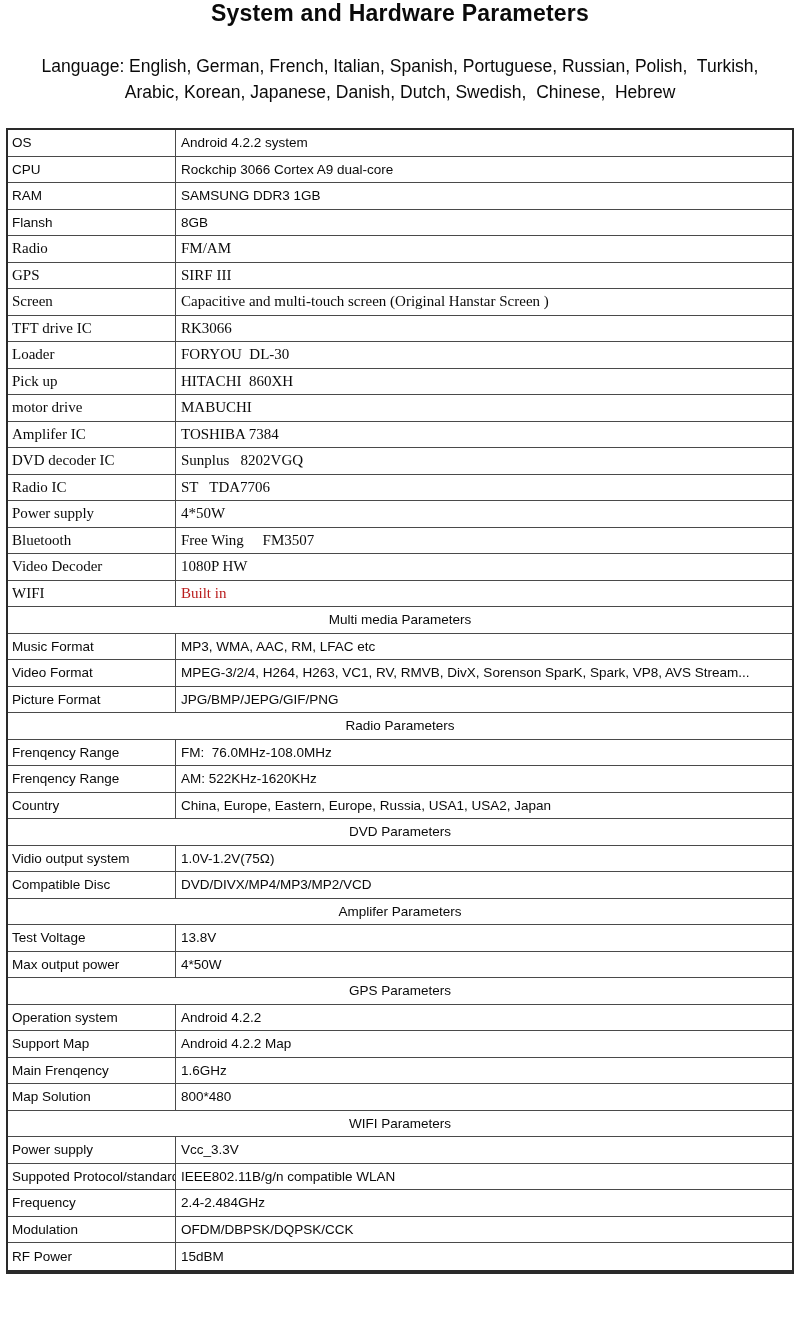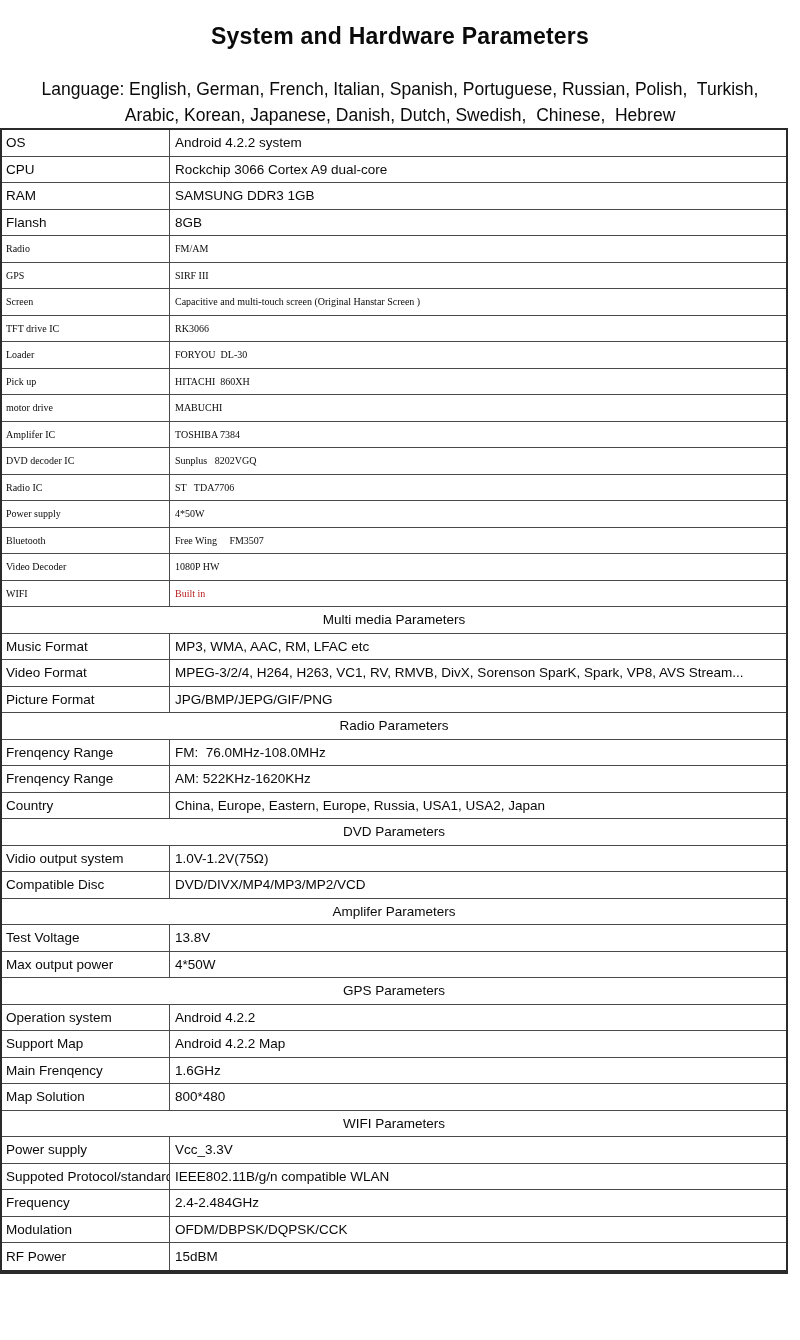--- a/index.html
+++ b/index.html
@@ -9,33 +9,33 @@
     color: #0a0a0a;
     font-family: "Liberation Sans", "DejaVu Sans", sans-serif;
   }
   .page { width: 800px; height: 1340px; position: relative; overflow: hidden; }
 
   .header { height: 128px; }
   .title {
     text-align: center;
     font-size: 23px;
     font-weight: bold;
-    padding-top: 23px;
     letter-spacing: 0.2px;
     font-family: "Liberation Sans", sans-serif;
   }
   .language {
     margin-top: 26px;
     text-align: center;
     font-size: 17.5px;
     line-height: 26px;
     white-space: pre-wrap;
   }
 
   .spec-table {
+    margin-left: 6px;
     width: 788px;
     border: 2px solid #2a2a2a;
     border-bottom-width: 4px;
     background: #ffffff;
   }
   .t-row {
     display: flex;
     align-items: stretch;
     height: 26.5px;
     border-bottom: 1px solid #4a4a4a;
@@ -62,21 +62,21 @@
     overflow: hidden;
   }
   .t-section {
     flex: 1;
     display: flex;
     align-items: center;
     justify-content: center;
     white-space: pre;
   }
   .sans { font-size: 13.5px; font-family: "Liberation Sans", "DejaVu Sans", sans-serif; }
-  .serif { font-size: 10px; font-family: "Liberation Serif", "DejaVu Serif", serif; }
+  .serif { font-size: 15px; font-family: "Liberation Serif", "DejaVu Serif", serif; }
 </style>
 </head>
 <body>
 
 <div class="page">
   <div class="header">
     <div class="title">System and Hardware Parameters</div>
     <div class="language"><span>Language: English, German, French, Italian, Spanish, Portuguese, Russian, Polish,  Turkish,</span><br><span>Arabic, Korean, Japanese, Danish, Dutch, Swedish,  Chinese,  Hebrew</span></div>
   </div>
 

